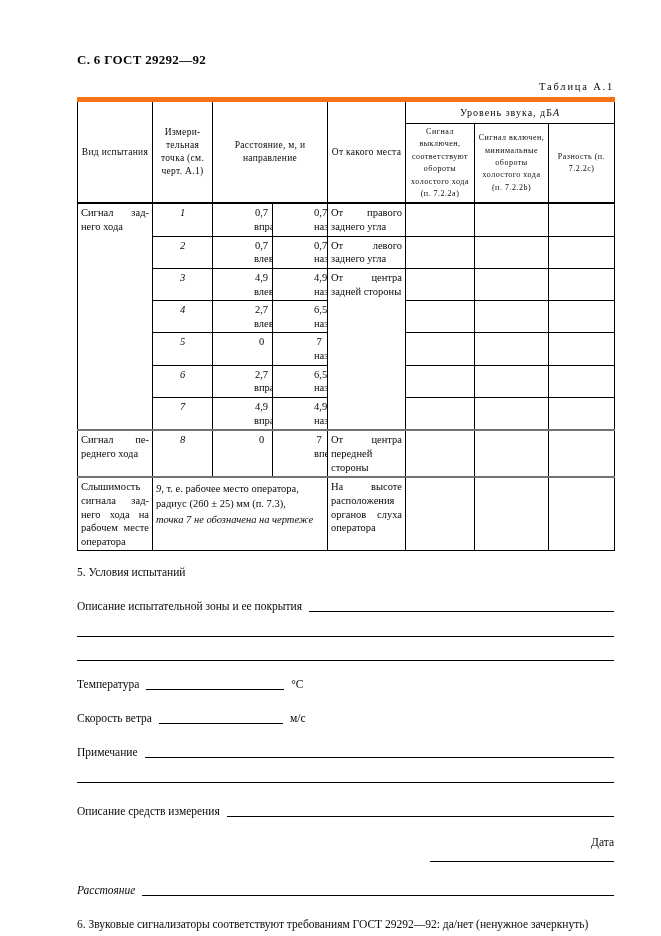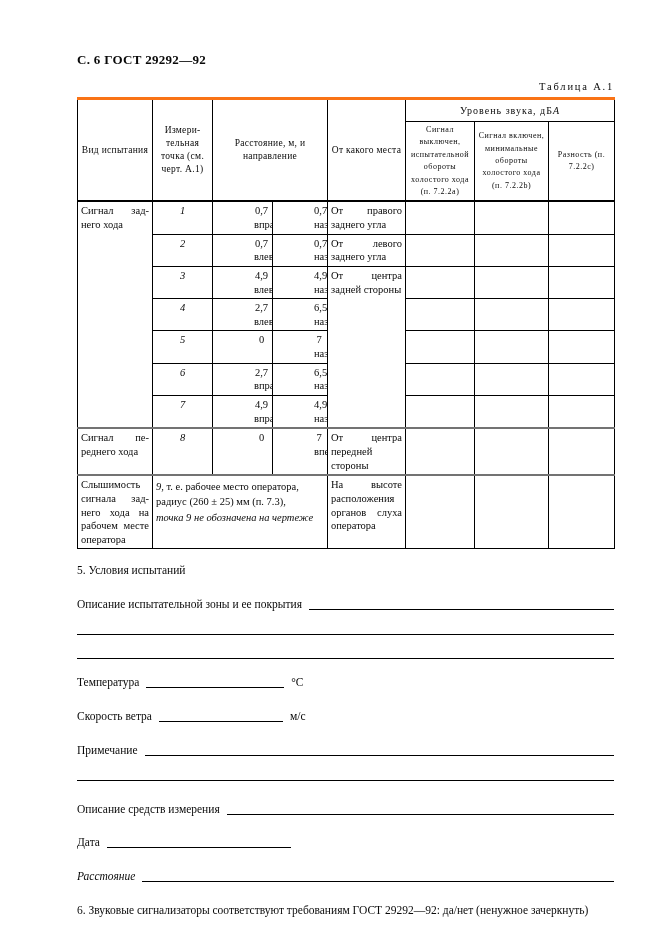--- a/index.html
+++ b/index.html
@@ -9,21 +9,21 @@
     -webkit-font-smoothing:antialiased;
   }
   .page { position:absolute; left:77px; top:52px; width:537px; }
 
   .doc-header { font-weight:bold; font-size:13px; letter-spacing:0.3px; }
   .caption { text-align:right; font-size:10.5px; letter-spacing:1.8px; margin-top:13px; }
 
   table.t { border-collapse:collapse; table-layout:fixed; width:537px; margin-top:5px; border:1.5px solid #000; }
   .t td { border:1px solid #000; padding:2px 3px; vertical-align:top; font-size:10.5px; line-height:1.3; overflow:hidden; }
   .t thead td { text-align:center; vertical-align:middle; font-size:9.5px; letter-spacing:0.3px; line-height:1.4; padding:2px 2px; }
-  .t thead tr:first-child td { border-top:3px solid #f97316; }
+  .t thead tr:first-child td { border-top:5px solid #f97316; }
   .t thead { border-bottom:2px solid #000; }
   .t td.group { height:17px; font-size:10px; letter-spacing:1px; }
   .t td.sub { font-size:8px; letter-spacing:0.5px; line-height:1.55; height:73px; }
   .t td.pt { text-align:center; font-style:italic; }
   .t td.num { text-align:center;padding-left:41px; }
   .t td.place, .t td.lbl { text-align:justify; hyphens:manual; }
   .t td.note { text-align:left; line-height:1.45; padding-top:3px; }
   .t tr.sep td { border-top:2px solid #737373; }
   tr.rr1 { height:31px; } tr.rr2 { height:27px; }
   tr.rr3, tr.rr4, tr.rr5, tr.rr6, tr.rr7 { height:18px; }
@@ -62,21 +62,21 @@
     </colgroup>
     <thead>
       <tr>
         <td rowspan="2">Вид испытания</td>
         <td rowspan="2">Измери­тельная точка (см. черт. А.1)</td>
         <td rowspan="2" colspan="2">Расстояние, м, и направление</td>
         <td rowspan="2">От какого места</td>
         <td colspan="3" class="group"><span>Уровень звука, дБ</span><span class="it">А</span></td>
       </tr>
       <tr>
-        <td class="sub">Сигнал выключен, испытательной обороты холостого хода (п. 7.2.2a)</td>
+        <td class="sub">Сигнал выключен, соответствуют обороты холостого хода (п. 7.2.2a)</td>
         <td class="sub">Сигнал включен, минимальные обороты холостого хода (п. 7.2.2b)</td>
         <td class="sub">Разность (п. 7.2.2c)</td>
       </tr>
     </thead>
     <tbody>
       <tr class="rr1">
         <td rowspan="7" class="lbl">Сигнал зад­него хода</td>
         <td class="pt">1</td>
         <td class="num">0,7 вправо</td>
         <td class="num">0,7 назад</td>
@@ -140,21 +140,21 @@
         <td class="pt">8</td>
         <td class="num">0</td>
         <td class="num">7 вперед</td>
         <td class="place">От центра передней стороны</td>
         <td></td>
         <td></td>
         <td></td>
       </tr>
       <tr class="rr9 sep">
         <td class="lbl">Слышимость сигнала зад­него хода на рабочем мес­те оператора</td>
-        <td colspan="3" class="note"><span class="it">9</span><span>, т. е. рабочее место оператора, радиус (260 ± 25) мм (п. 7.3),</span><br><span class="it">точка 9 не обозначена на чертеже</span></td>
+        <td colspan="3" class="note"><span class="it">9</span><span>, т. е. рабочее место оператора, радиус (260 ± 25) мм (п. 7.3),</span><br><span class="it">точка 7 не обозначена на чертеже</span></td>
         <td class="place">На высоте расположе­ния органов слуха опе­ратора</td>
         <td></td>
         <td></td>
         <td></td>
       </tr>
     </tbody>
   </table>
 
   <div class="sec-title">5. Условия испытаний</div>
 
@@ -181,21 +181,21 @@
     <span class="flabel">Примечание</span>
     <span class="fill"></span>
   </div>
   <div class="uline"></div>
 
   <div class="frow">
     <span class="flabel">Описание средств измерения</span>
     <span class="fill"></span>
   </div>
 
-  <div class="frow" style="margin-top:19px;">
+  <div class="frow" style="margin-top:19px;flex-direction:column;">
     <span class="flabel">Дата</span>
     <span class="fillw w184"></span>
   </div>
 
   <div class="frow">
     <span class="flabel it">Расстояние</span>
     <span class="fill"></span>
   </div>
 
   <div class="concl">6. Звуковые сигнализаторы соответствуют требованиям ГОСТ 29292—92: да/нет (ненужное зачеркнуть)</div>

